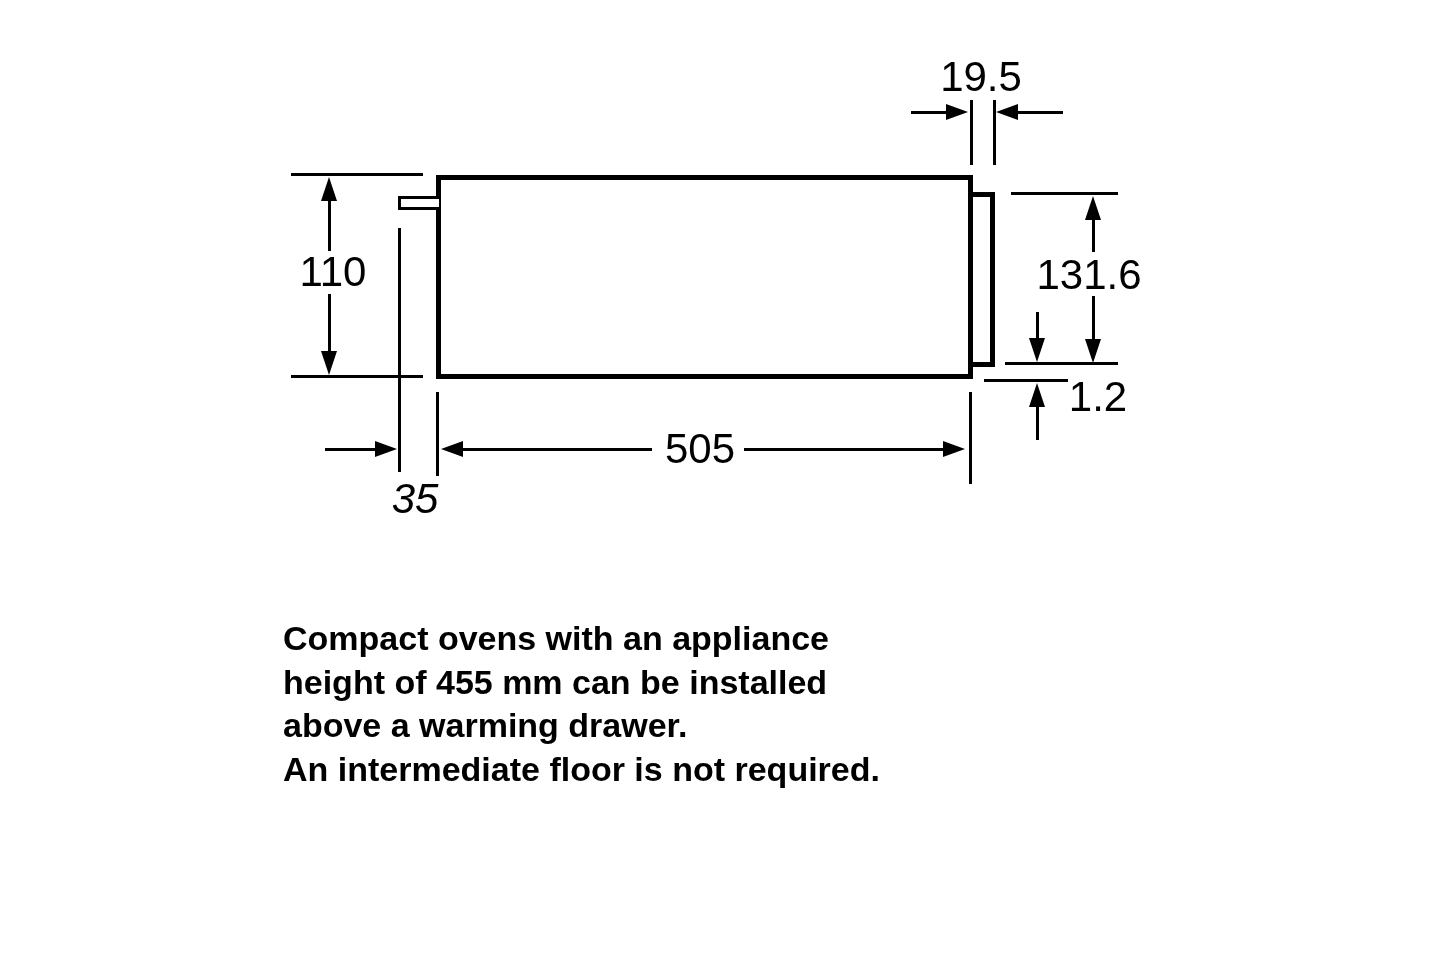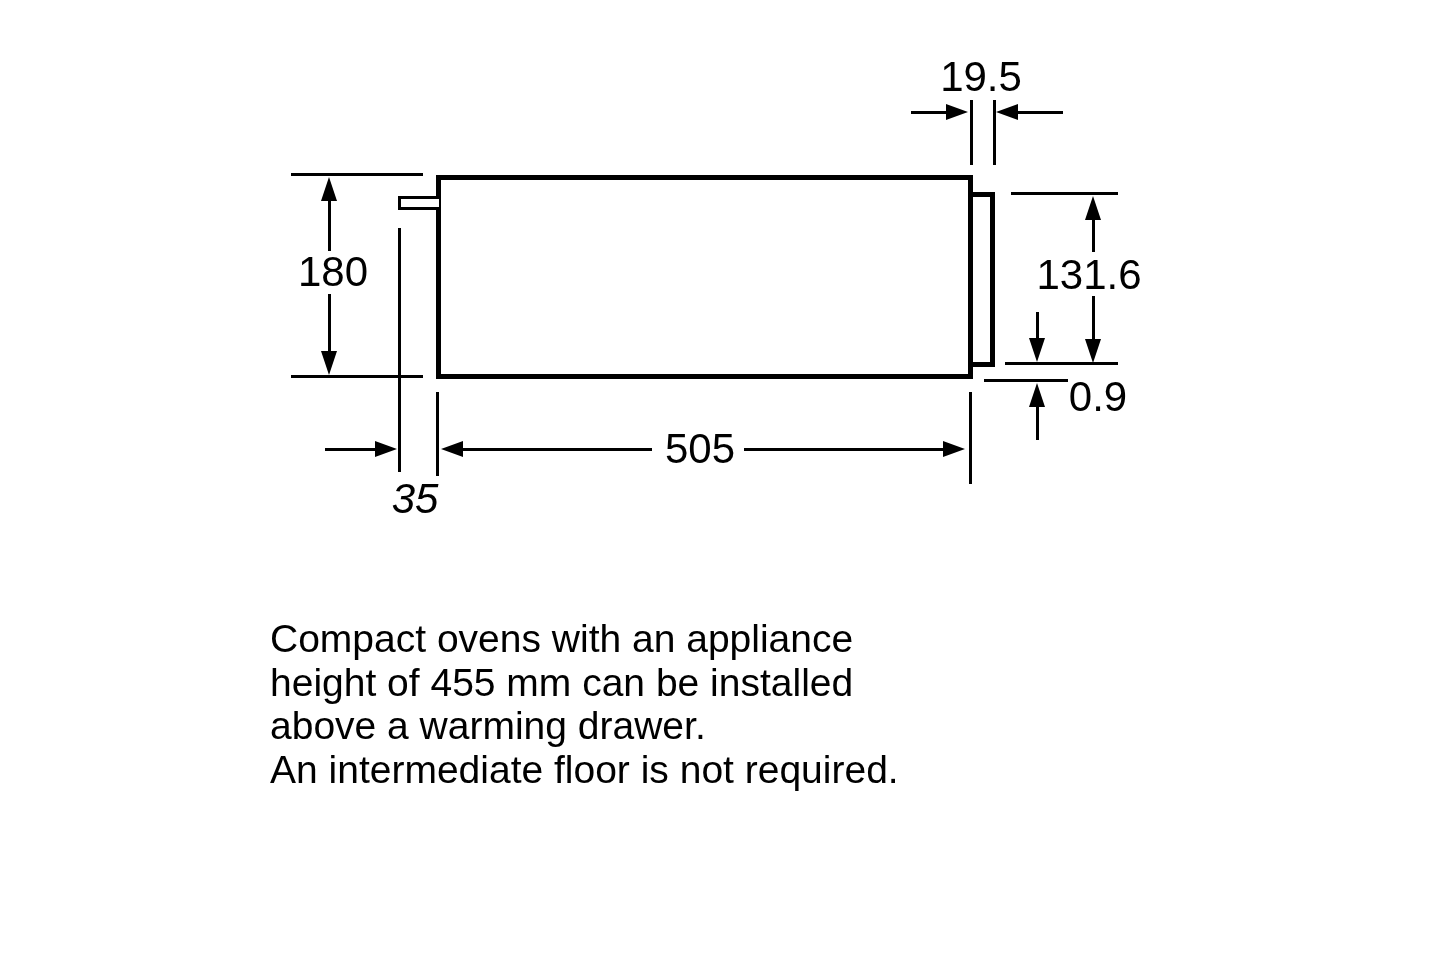--- a/index.html
+++ b/index.html
@@ -52,26 +52,27 @@
     transform: translate(-50%, -50%);
     font-size: 42px;
     line-height: 1;
     white-space: nowrap;
     color: #000000;
   }
 
   
   .note-text {
     position: absolute;
-    left: 270px;
+    left: 283px;
     top: 617px;
-    font-size: 39px;
+    font-size: 34px;
     line-height: 43.5px;
     white-space: pre-line;
     color: #000000;
+    font-weight: bold;
   }
   .units-text {
     position: absolute;
     left: 750px;
     top: 847px;
     font-size: 44px;
     line-height: 44px;
     white-space: nowrap;
     color: #000000;
   }
@@ -92,36 +93,36 @@
   <div class="arr arr-l" style="left:996px; top:104px;"></div>
   <div class="hline" style="left:1017px; top:111px; width:46px;"></div>
   <div class="dim-label" style="left:981px; top:77px;">19.5</div>
 
   <div class="hline" style="left:291px; top:173px; width:132px;"></div>
   <div class="hline" style="left:291px; top:375px; width:132px;"></div>
   <div class="arr arr-u" style="left:321px; top:177px;"></div>
   <div class="vline" style="left:328px; top:199px; height:52px;"></div>
   <div class="vline" style="left:328px; top:294px; height:58px;"></div>
   <div class="arr arr-d" style="left:321px; top:351px;"></div>
-  <div class="dim-label" style="left:333px; top:272px;">180</div>
+  <div class="dim-label" style="left:333px; top:272px;">110</div>
 
   <div class="hline" style="left:1011px; top:192px; width:107px;"></div>
   <div class="hline" style="left:1005px; top:362px; width:113px;"></div>
   <div class="arr arr-u" style="left:1085px; top:196px;"></div>
   <div class="vline" style="left:1092px; top:218px; height:34px;"></div>
   <div class="vline" style="left:1092px; top:296px; height:44px;"></div>
   <div class="arr arr-d" style="left:1085px; top:339px;"></div>
   <div class="dim-label" style="left:1089px; top:275px;">131.6</div>
 
   <div class="hline" style="left:984px; top:379px; width:84px;"></div>
   <div class="vline" style="left:1036px; top:312px; height:28px;"></div>
   <div class="arr arr-d" style="left:1029px; top:338px;"></div>
   <div class="arr arr-u" style="left:1029px; top:383px;"></div>
   <div class="vline" style="left:1036px; top:405px; height:35px;"></div>
-  <div class="dim-label" style="left:1098px; top:397px;">0.9</div>
+  <div class="dim-label" style="left:1098px; top:397px;">1.2</div>
 
   <div class="vline" style="left:436px; top:392px; height:84px;"></div>
   <div class="vline" style="left:969px; top:392px; height:92px;"></div>
   <div class="arr arr-l" style="left:441px; top:441px;"></div>
   <div class="hline" style="left:462px; top:448px; width:190px;"></div>
   <div class="hline" style="left:744px; top:448px; width:200px;"></div>
   <div class="arr arr-r" style="left:943px; top:441px;"></div>
   <div class="dim-label" style="left:700px; top:449px;">505</div>
 
   <div class="vline" style="left:398px; top:228px; height:244px;"></div>

